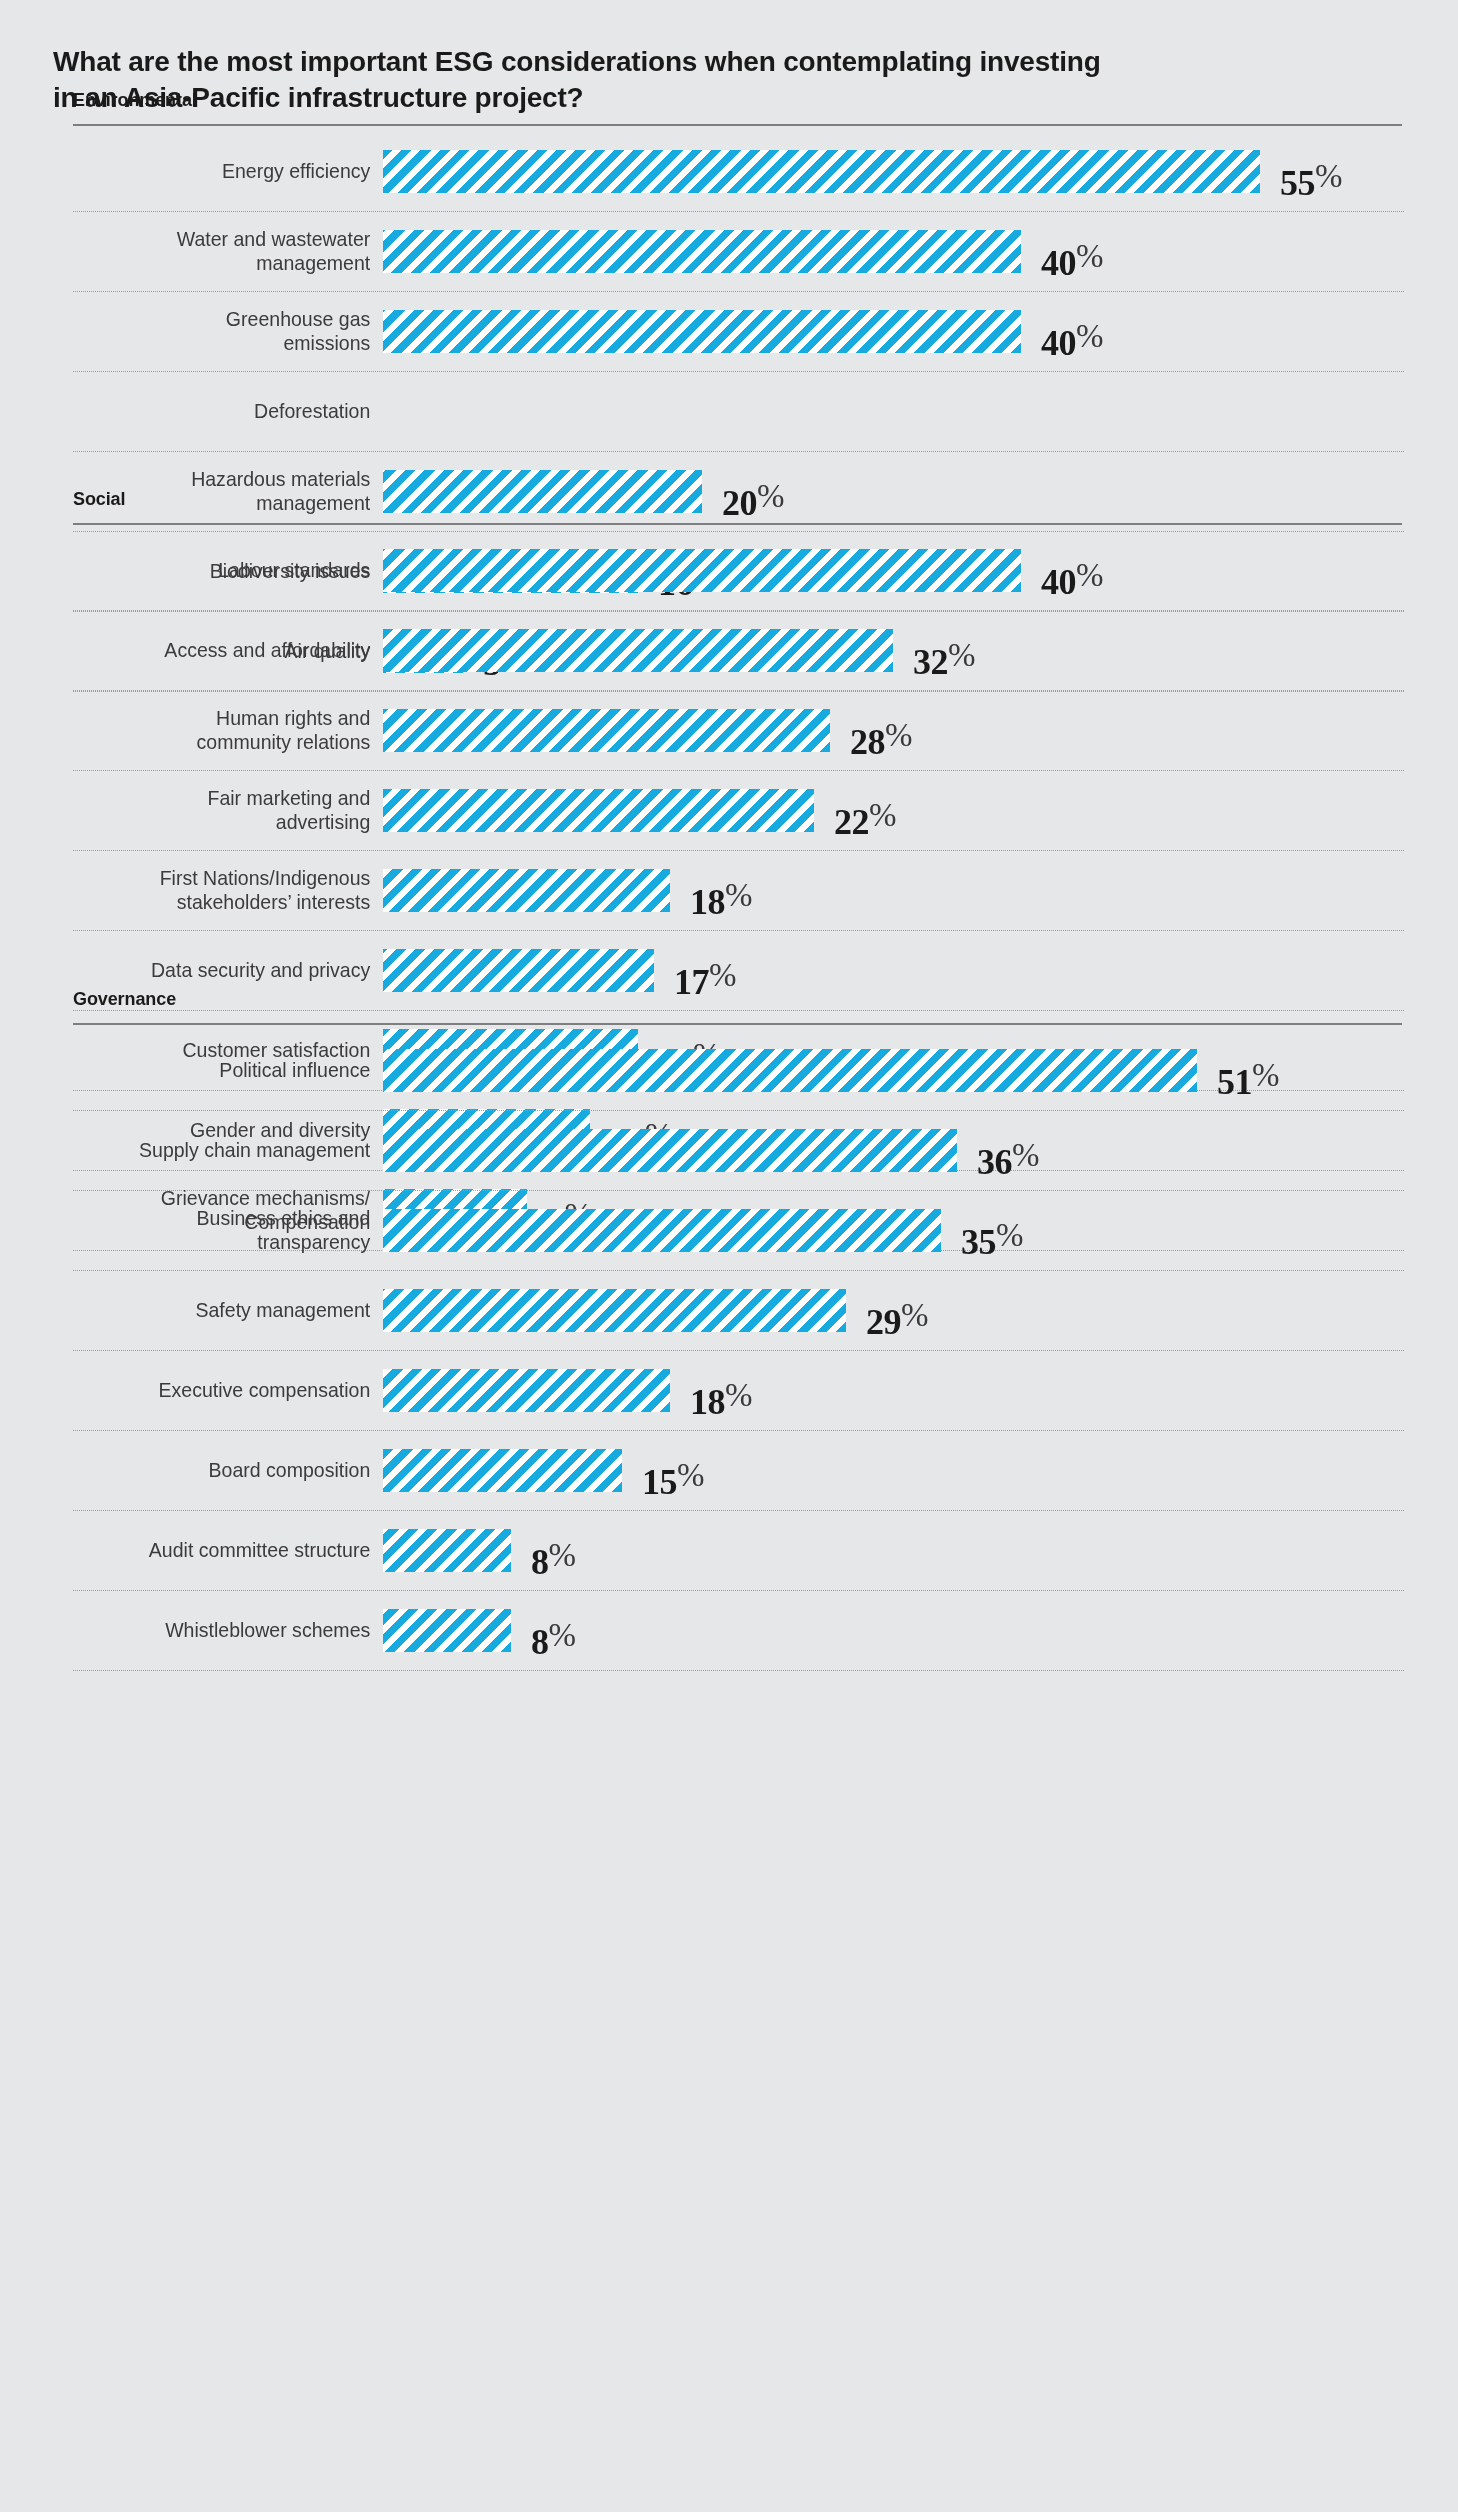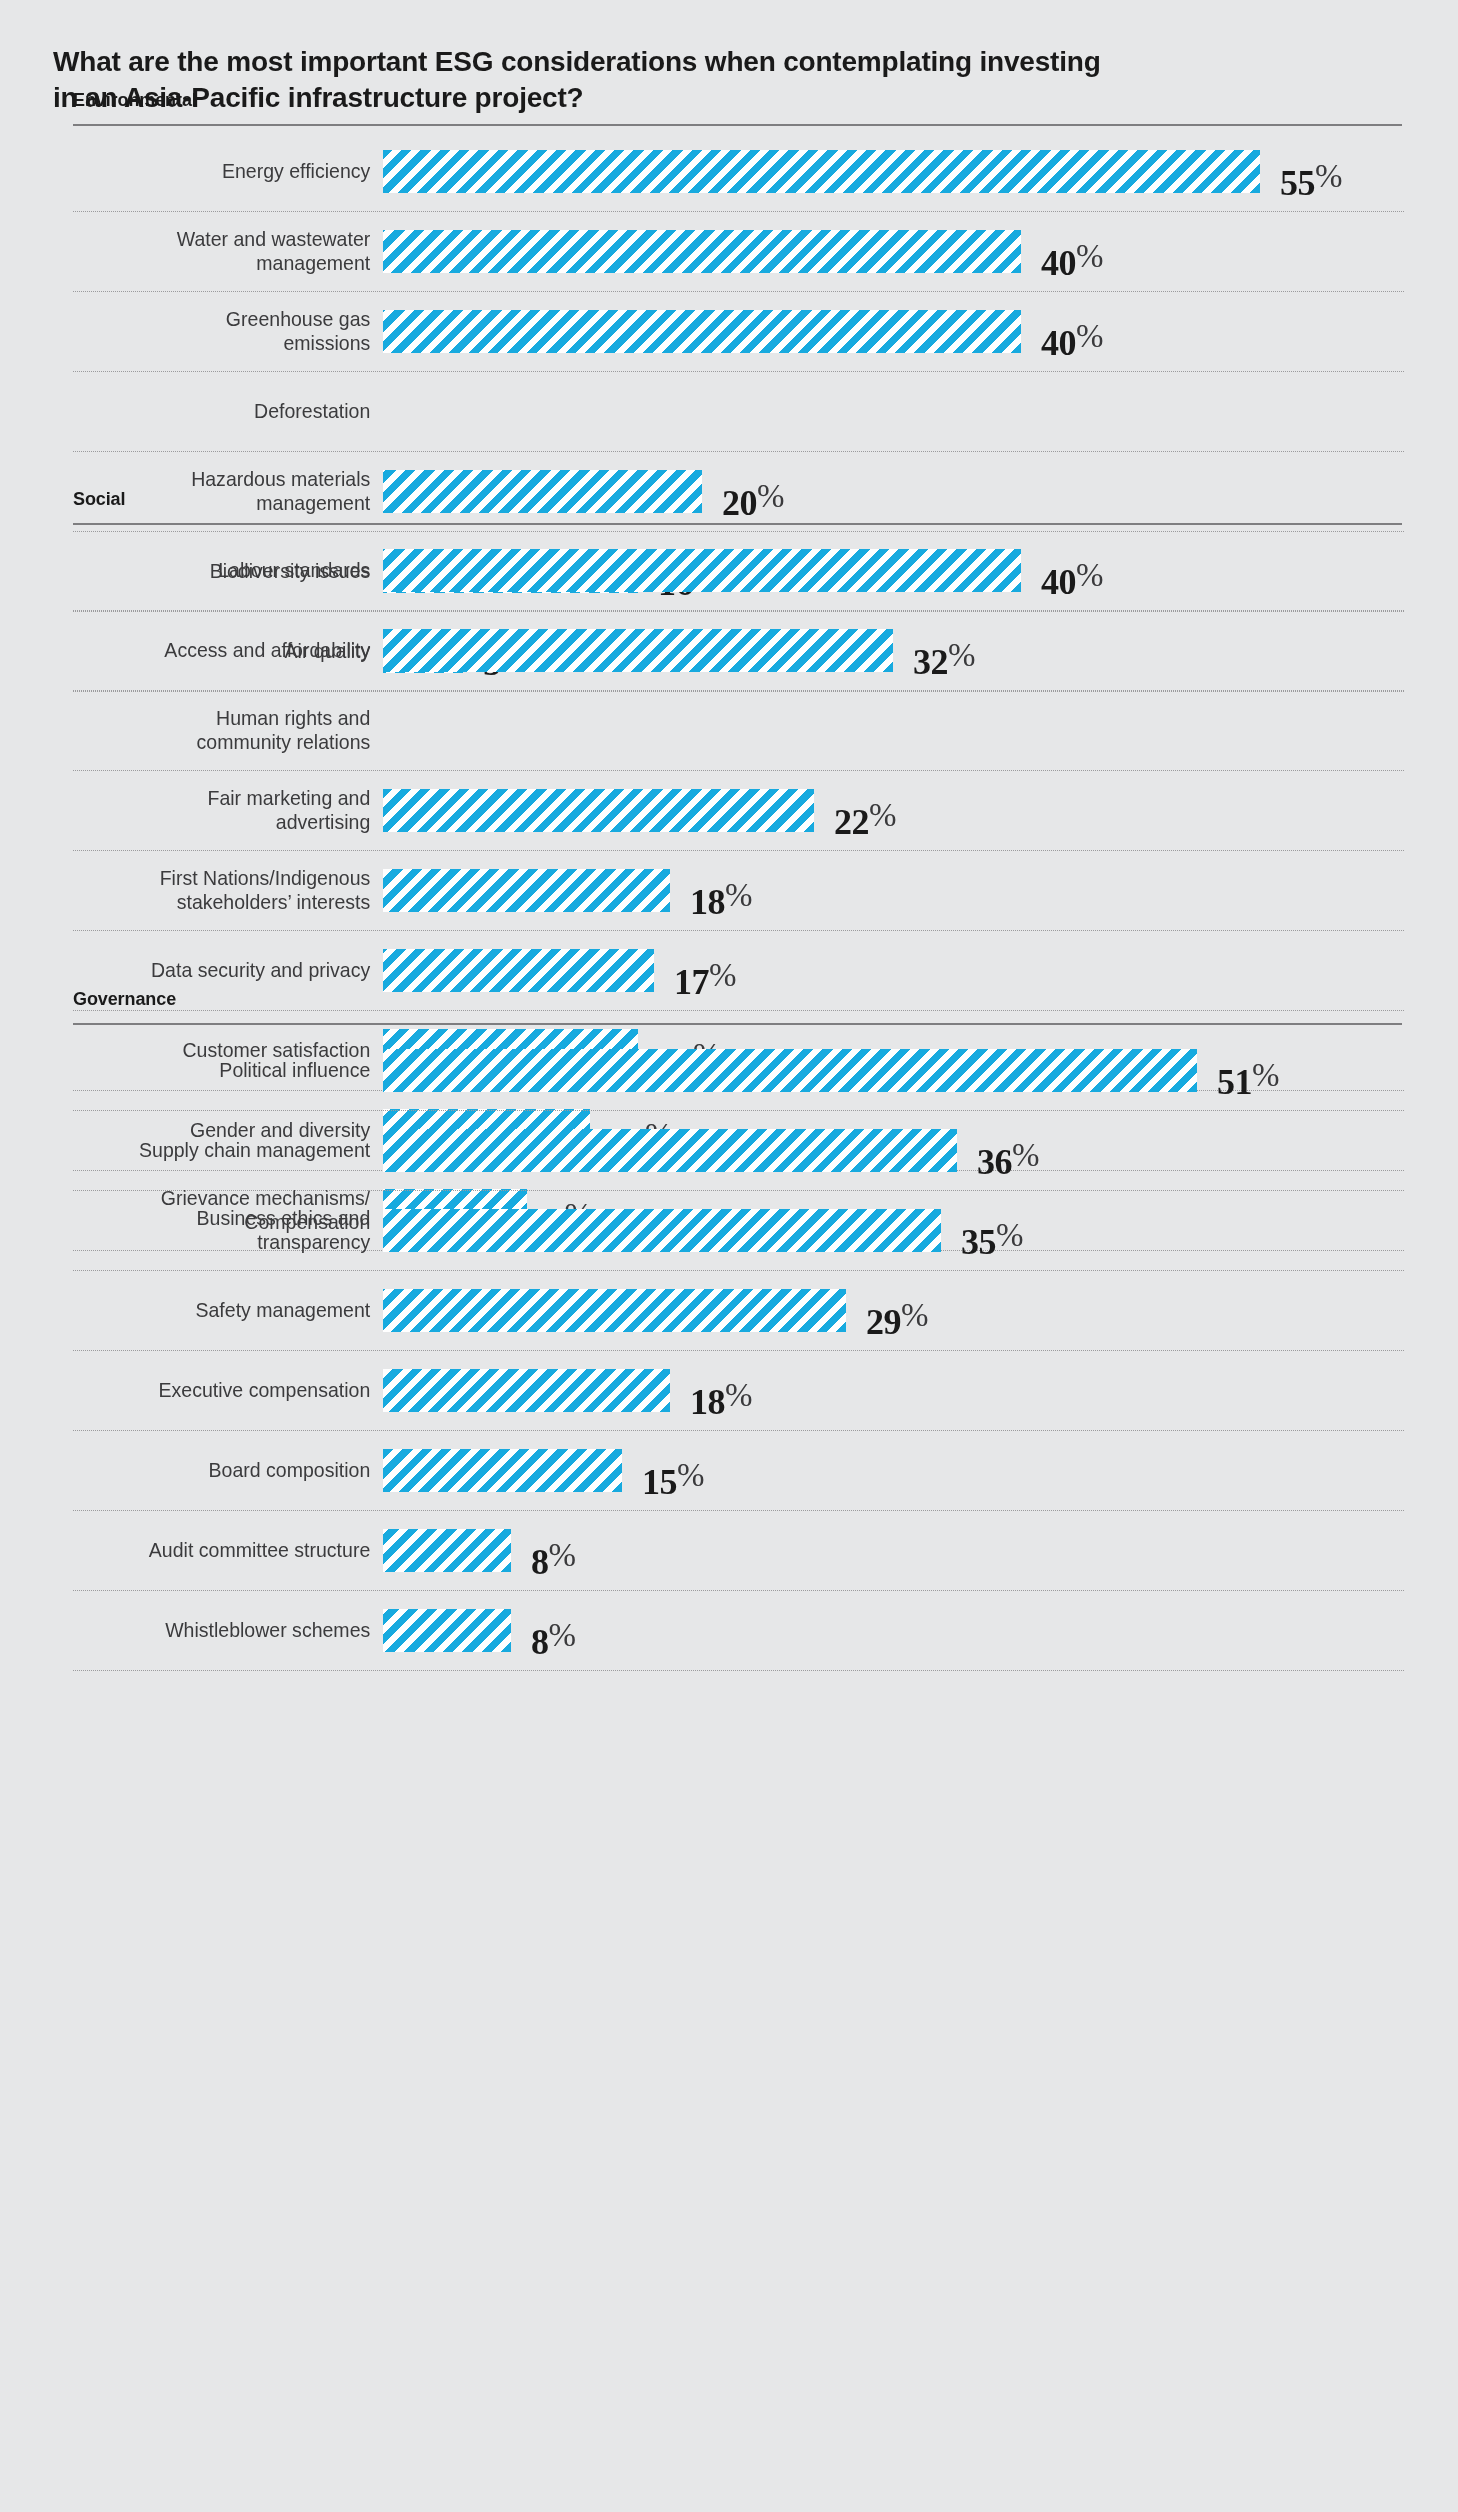--- a/index.html
+++ b/index.html
@@ -159,20 +159,24 @@
           <div class="row">
             <div class="row-label">Access and affordability</div>
             <div class="row-bar-wrap">
               <div class="bar" style="width: 510px;"></div>
               <div class="value"><span class="num">32</span><span class="pct">%</span></div>
             </div>
           </div>
           <div class="row">
             <div class="row-label">Human rights and
 community relations</div>
+            <div class="row-bar-wrap">
+              <div class="bar" style="width: 447px;"></div>
+              <div class="value"><span class="num">28</span><span class="pct">%</span></div>
+            </div>
           </div>
           <div class="row">
             <div class="row-label">Fair marketing and
 advertising</div>
             <div class="row-bar-wrap">
               <div class="bar" style="width: 431px;"></div>
               <div class="value"><span class="num">22</span><span class="pct">%</span></div>
             </div>
           </div>
           <div class="row">

